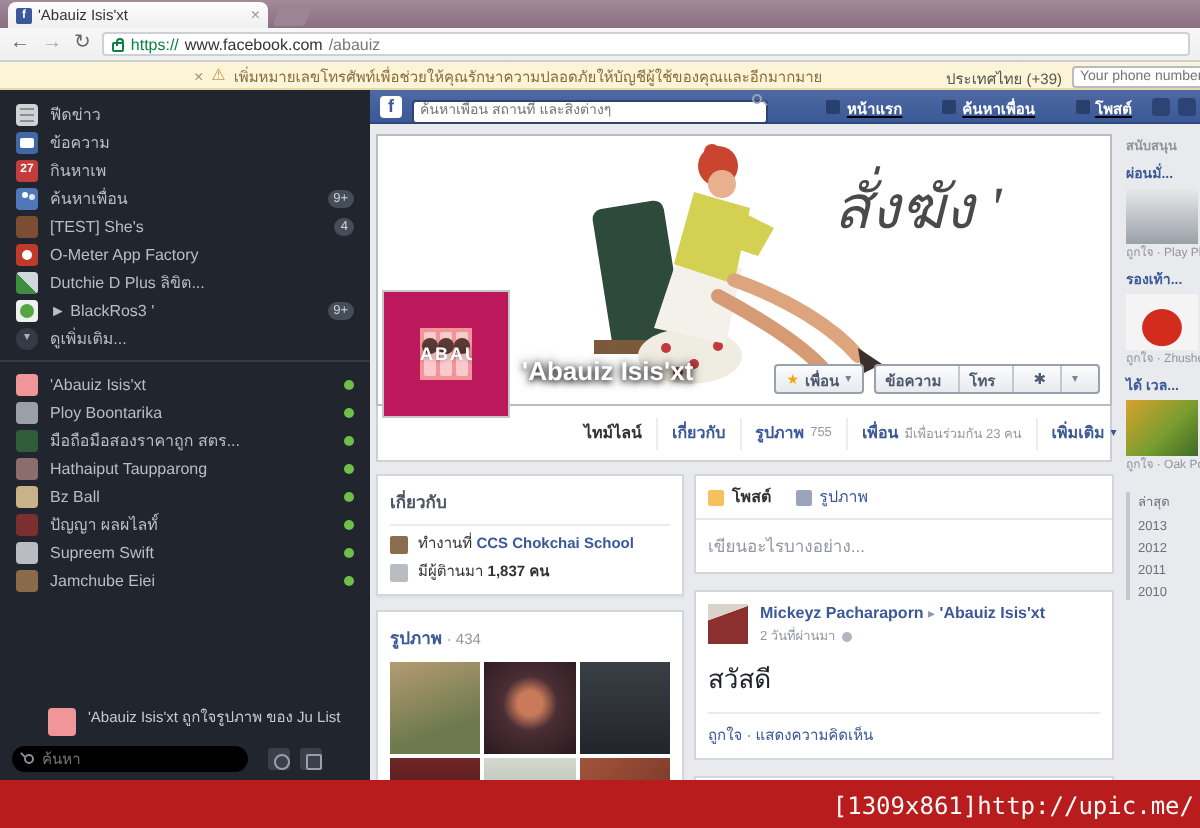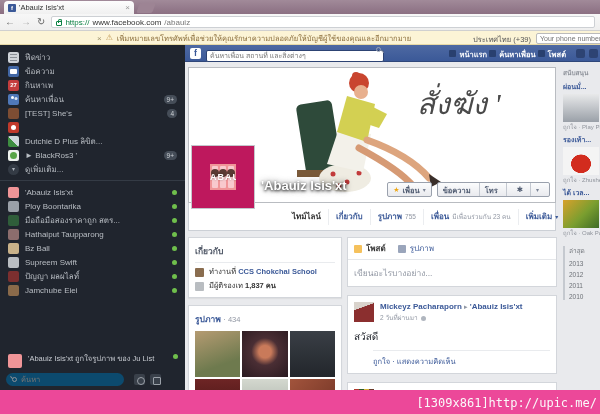--- a/index.html
+++ b/index.html
@@ -50,21 +50,21 @@
     background:linear-gradient(#4e69a2,#3b5998); border-bottom:1px solid #2f477a;
     display:flex; align-items:center; padding:0 5px; }
   .fblogo { width:11px; height:11px; background:#fff; border-radius:2px; color:#3b5998;
     font-weight:bold; font-size:9px; text-align:center; line-height:11px; }
   .fbsearch { position:relative; margin-left:5px; width:178px; }
   .fbsearch input { width:100%; height:12px; border:1px solid #2d4373; border-radius:2px;
     font-size:7px; padding:0 14px 0 3px; color:#333; font-family:inherit; }
   .mag { position:absolute; right:3px; top:2.5px; width:5px; height:5px; border:1px solid #9aa3b5; border-radius:50%; }
   .mag::after { content:""; position:absolute; left:3.5px; top:3.5px; width:3px; height:1px;
     background:#9aa3b5; transform:rotate(45deg); }
-  .fbnav { position:absolute; right:34px; top:0; height:17px; display:flex; align-items:center; gap:2px; }
+  .fbnav { position:absolute; right:34px; top:0; height:17px; display:flex; align-items:center; gap:20px;text-decoration:underline; }
   .fbnav-item { display:flex; align-items:center; gap:3px; }
   .fbnav-ic { width:7px; height:7px; background:#29406f; border-radius:1px; }
   .fbnav-lbl { font-size:7.5px; font-weight:bold; color:#fff; white-space:nowrap; }
   .fbcorner { position:absolute; right:2px; top:4px; display:flex; gap:4px; }
   .fbcorner span { width:9px; height:9px; background:#2d4373; border-radius:2px; display:block; }
 
   
   .sidebar { position:absolute; left:0; top:45px; width:185px; height:345px;
     background:#20252e; padding-top:5px; }
   .srow { height:14px; display:flex; align-items:center; padding:0 8px; gap:6px; }
@@ -80,24 +80,24 @@
   .sic.more { background:#343b45; color:#aab0b8; font-size:6px; text-align:center; line-height:10px; border-radius:50%; }
   .slabel { font-size:8px; color:#b9bec4; white-space:nowrap; overflow:hidden; flex:1; }
   .sbadge { background:#454d58; color:#cfd3d8; font-size:6.5px; border-radius:6px; padding:0 3px; line-height:9px; }
   .sdiv { height:1px; background:#343b45; margin:4px 0; }
   .avt { width:11px; height:11px; border-radius:2px; flex:0 0 auto; }
   .gdot { width:5px; height:5px; border-radius:50%; background:#6fbf4c; flex:0 0 auto; }
   .avc0{background:#f09598;} .avc1{background:#9aa0a8;} .avc2{background:#2f5d3a;}
   .avc3{background:#c9b289;} .avc4{background:#8c6d6d;} .avc5{background:#3a3f4a;}
   .avc6{background:#7c2f2f;} .avc7{background:#b9bdc1;} .avc8{background:#8a6a4a;}
   .others { font-size:7.5px; color:#8a9097; padding:2px 0 2px 30px; }
-  .story { position:absolute; left:8px; bottom:22px; width:170px; display:flex; gap:6px; align-items:flex-start; }
+  .story { position:absolute; left:24px; bottom:22px; width:170px; display:flex; gap:6px; align-items:flex-start; }
   .story .avt { width:14px; height:14px; }
   .story-text { font-size:7.5px; color:#c6cad0; line-height:1.25; flex:1; }
-  .spill { position:absolute; left:6px; bottom:4px; width:118px; height:13px; background:#0c4a6e;
+  .spill { position:absolute; left:6px; bottom:4px; width:118px; height:13px; background:#000000;
     border-radius:8px; display:flex; align-items:center; padding:0 6px; gap:4px; }
   .spill .mag { position:static; border-color:#8a9097; }
   .spill .mag::after { background:#8a9097; }
   .spill input { background:transparent; border:none; outline:none; color:#9aa0a8; font-size:7.5px; width:80px; font-family:inherit; }
   .stool { position:absolute; bottom:5px; width:11px; height:11px; border-radius:2px; background:#39404a; }
   .stool::after { content:""; position:absolute; left:2.5px; top:2.5px; width:6px; height:6px; border:1px solid #9aa0a8; border-radius:1px; }
   .stool.gear::after { border-radius:50%; }
 
   
   .content { position:absolute; left:185px; top:62px; width:415px; height:328px;
@@ -169,35 +169,35 @@
   .post { background:#fff; border:1px solid #d3d6db; margin-top:8px; padding:6px; }
   .phead { display:flex; gap:6px; }
   .pav { width:20px; height:20px; flex:0 0 auto; }
   .pav.a1 { background:linear-gradient(160deg,#d9d3cc 30%,#8b2f2f 31%); }
   .pav.a2 { background:linear-gradient(90deg,#b23a2e 25%,#2a5c2a 25% 50%,#d9b23a 50% 75%,#6a3a2a 75%); }
   .pmeta1 { font-size:8px; }
   .pmeta1 .who { color:#3b5998; font-weight:bold; }
   .pmeta1 .arr { color:#9197a3; font-size:7px; }
   .pmeta2 { font-size:6.5px; color:#9197a3; margin-top:2px; display:flex; align-items:center; gap:3px; }
   .globe { width:5px; height:5px; border-radius:50%; background:#b0b6bf; }
-  .ptext { font-size:10px; color:#1d2129; margin-top:6px; }
-  .pactions { border-top:1px solid #e9ebee; margin-top:6px; padding-top:4px; font-size:7.5px; color:#3b5998;margin-left:19px; }
+  .ptext { font-size:13px; color:#1d2129; margin-top:6px; }
+  .pactions { border-top:1px solid #e9ebee; margin-top:6px; padding-top:4px; font-size:7.5px; color:#3b5998; }
 
   .rail { position:absolute; left:378px; top:2px; width:40px; }
   .rail .sp { font-size:6.5px; font-weight:bold; color:#90949c; margin:4px 0 2px; white-space:nowrap; }
   .rail .adt { font-size:7px; font-weight:bold; color:#3b5998; margin-top:3px; white-space:nowrap; }
   .rail .adimg { width:36px; height:28px; margin-top:2px; }
   .ai1 { background:linear-gradient(#e8e9ea,#9aa0a8); }
   .ai2 { background:radial-gradient(ellipse at 50% 60%,#d22c1e 0 38%,#f4f4f4 40%); }
   .ai3 { background:linear-gradient(135deg,#d8a12c,#7a9e2f 55%,#3e6b26); }
   .rail .soc { font-size:6px; color:#90949c; margin-top:2px; line-height:1.2; white-space:nowrap; }
   .years { margin-top:8px; border-left:2px solid #c5c9cf; padding-left:4px; }
   .years div { font-size:6.5px; color:#6d7177; margin-bottom:4px; white-space:nowrap; }
 
-  .blackbar { position:absolute; left:0; top:390px; width:600px; height:24px; background:#ec4899; }
+  .blackbar { position:absolute; left:0; top:390px; width:600px; height:24px; background:#b91c1c; }
   .wm { position:absolute; right:3px; bottom:4px; font-family:"DejaVu Sans Mono","Liberation Mono",monospace;
     font-size:12px; color:#fafafa; }
 </style>
 </head>
 <body>
 
 <div id="frame">
 
   <div class="titlebar">
     <div class="tab">
@@ -277,20 +277,21 @@
       <span class="sbadge">9+</span>
     </div>
 
     <div class="srow">
       <span class="sic p1"></span>
       <span class="slabel">[TEST] She's</span>
       <span class="sbadge">4</span>
     </div>
     <div class="srow">
       <span class="sic p2"></span>
+      <span class="slabel">O-Meter App Factory</span>
     </div>
     <div class="srow">
       <span class="sic p3"></span>
       <span class="slabel">Dutchie D Plus ลิขิต...</span>
     </div>
     <div class="srow">
       <span class="sic p4"></span>
       <span class="slabel">► BlackRos3 '</span>
       <span class="sbadge">9+</span>
     </div>
@@ -320,27 +321,27 @@
       <span class="avt avc4"></span>
       <span class="slabel">Hathaiput Taupparong</span>
       <span class="gdot"></span>
     </div>
     <div class="srow">
       <span class="avt avc3"></span>
       <span class="slabel">Bz Ball</span>
       <span class="gdot"></span>
     </div>
     <div class="srow">
+      <span class="avt avc6"></span>
+      <span class="slabel">ปัญญา ผลผไลทั์</span>
+      <span class="gdot"></span>
+    </div>
+    <div class="srow">
       <span class="avt avc7"></span>
       <span class="slabel">Supreem Swift</span>
-      <span class="gdot"></span>
-    </div>
-    <div class="srow">
-      <span class="avt avc6"></span>
-      <span class="slabel">ปัญญา ผลผไลทั์</span>
       <span class="gdot"></span>
     </div>
     <div class="srow">
       <span class="avt avc8"></span>
       <span class="slabel">Jamchube Eiei</span>
       <span class="gdot"></span>
     </div>
 
     <div class="story">
       <span class="avt avc0"></span>
@@ -428,21 +429,21 @@
     <div class="leftcol">
       <div class="box">
         <div class="box-title">เกี่ยวกับ</div>
         <div class="box-hr"></div>
         <div class="inforow">
           <span class="iic work"></span>
           <span><span>ทำงานที่ </span><span class="blink">CCS Chokchai School</span></span>
         </div>
         <div class="inforow">
           <span class="iic follow"></span>
-          <span><span>มีผู้ติรองเท </span><span class="bnum">1,837 คน</span></span>
+          <span><span>มีผู้ติานมา </span><span class="bnum">1,837 คน</span></span>
         </div>
       </div>
 
       <div class="box" style="margin-top:7px;">
         <div class="box-title">
           <span class="blue">รูปภาพ</span>
           <span class="meta" style="color:#9197a3;font-weight:normal;font-size:7.5px;">· 434</span>
         </div>
         <div class="pgrid">
           <div class="thumb t1"></div>

